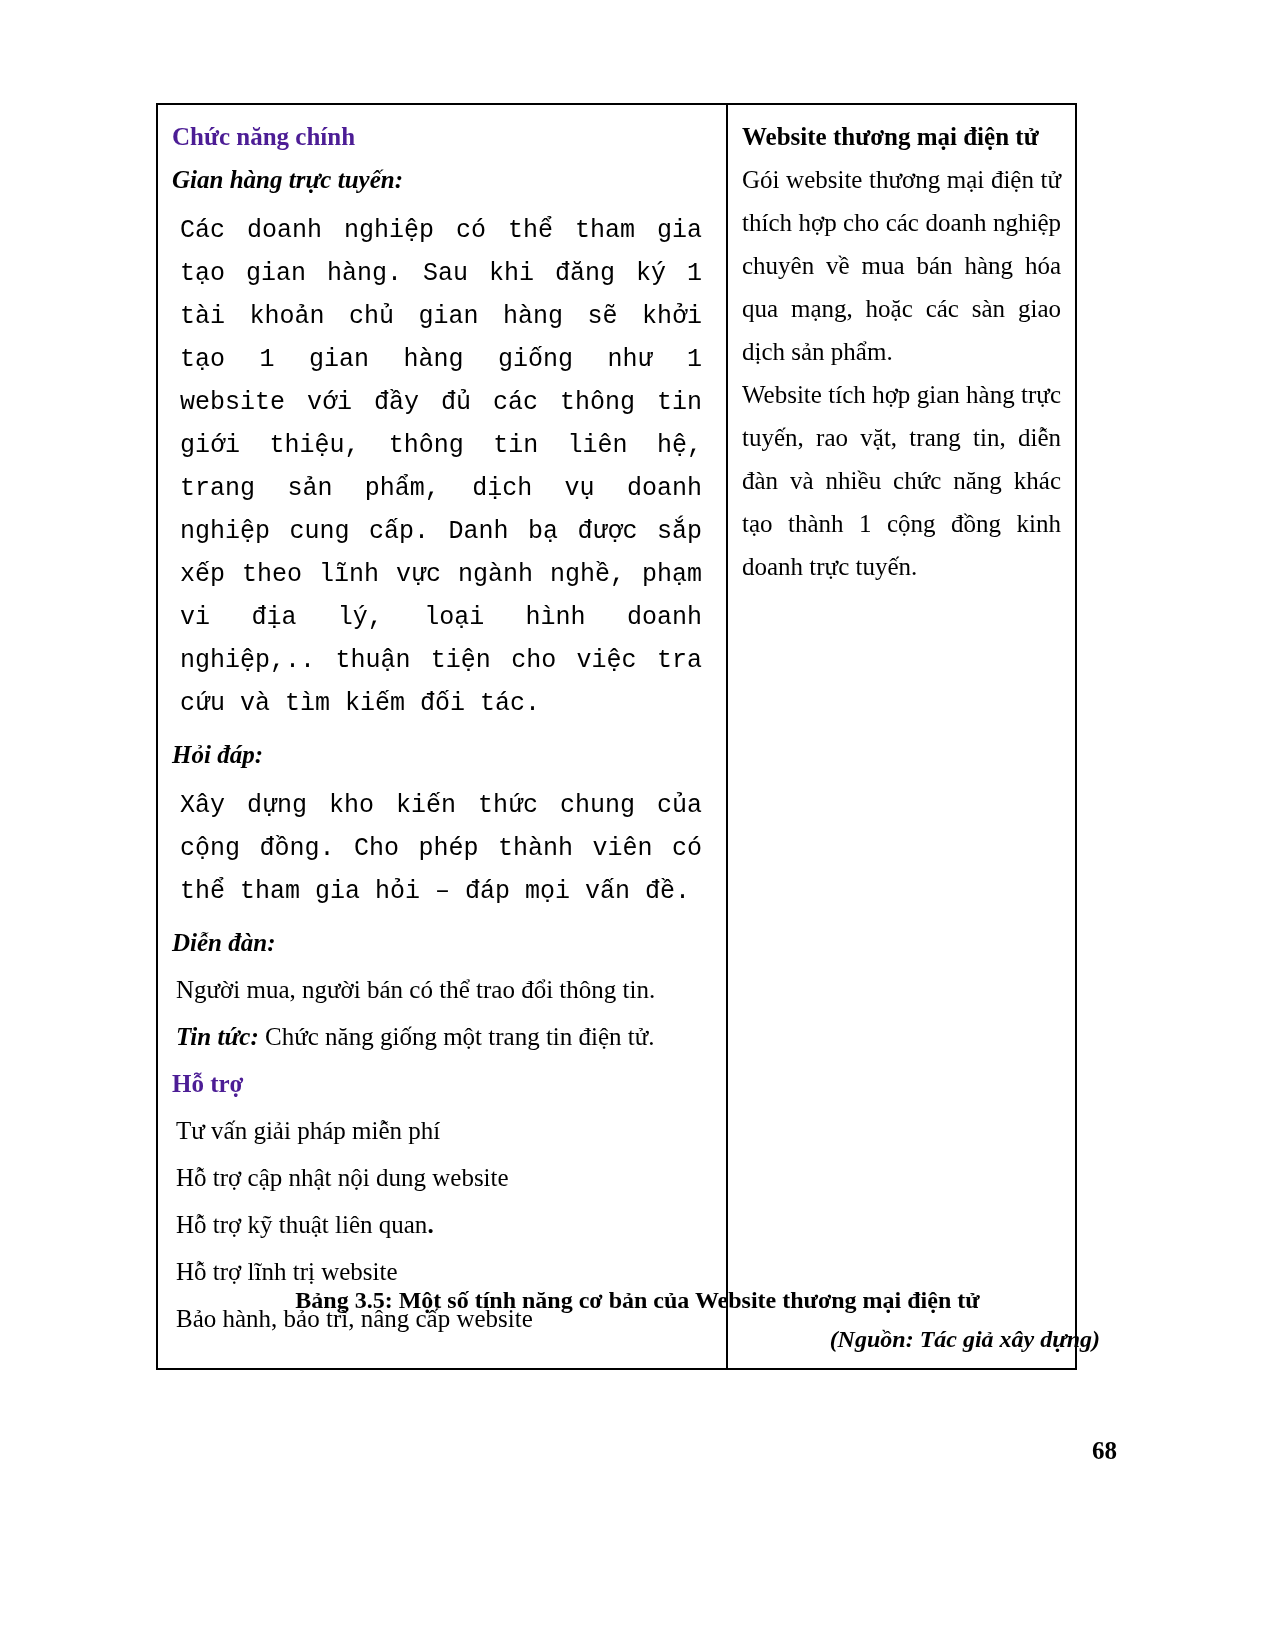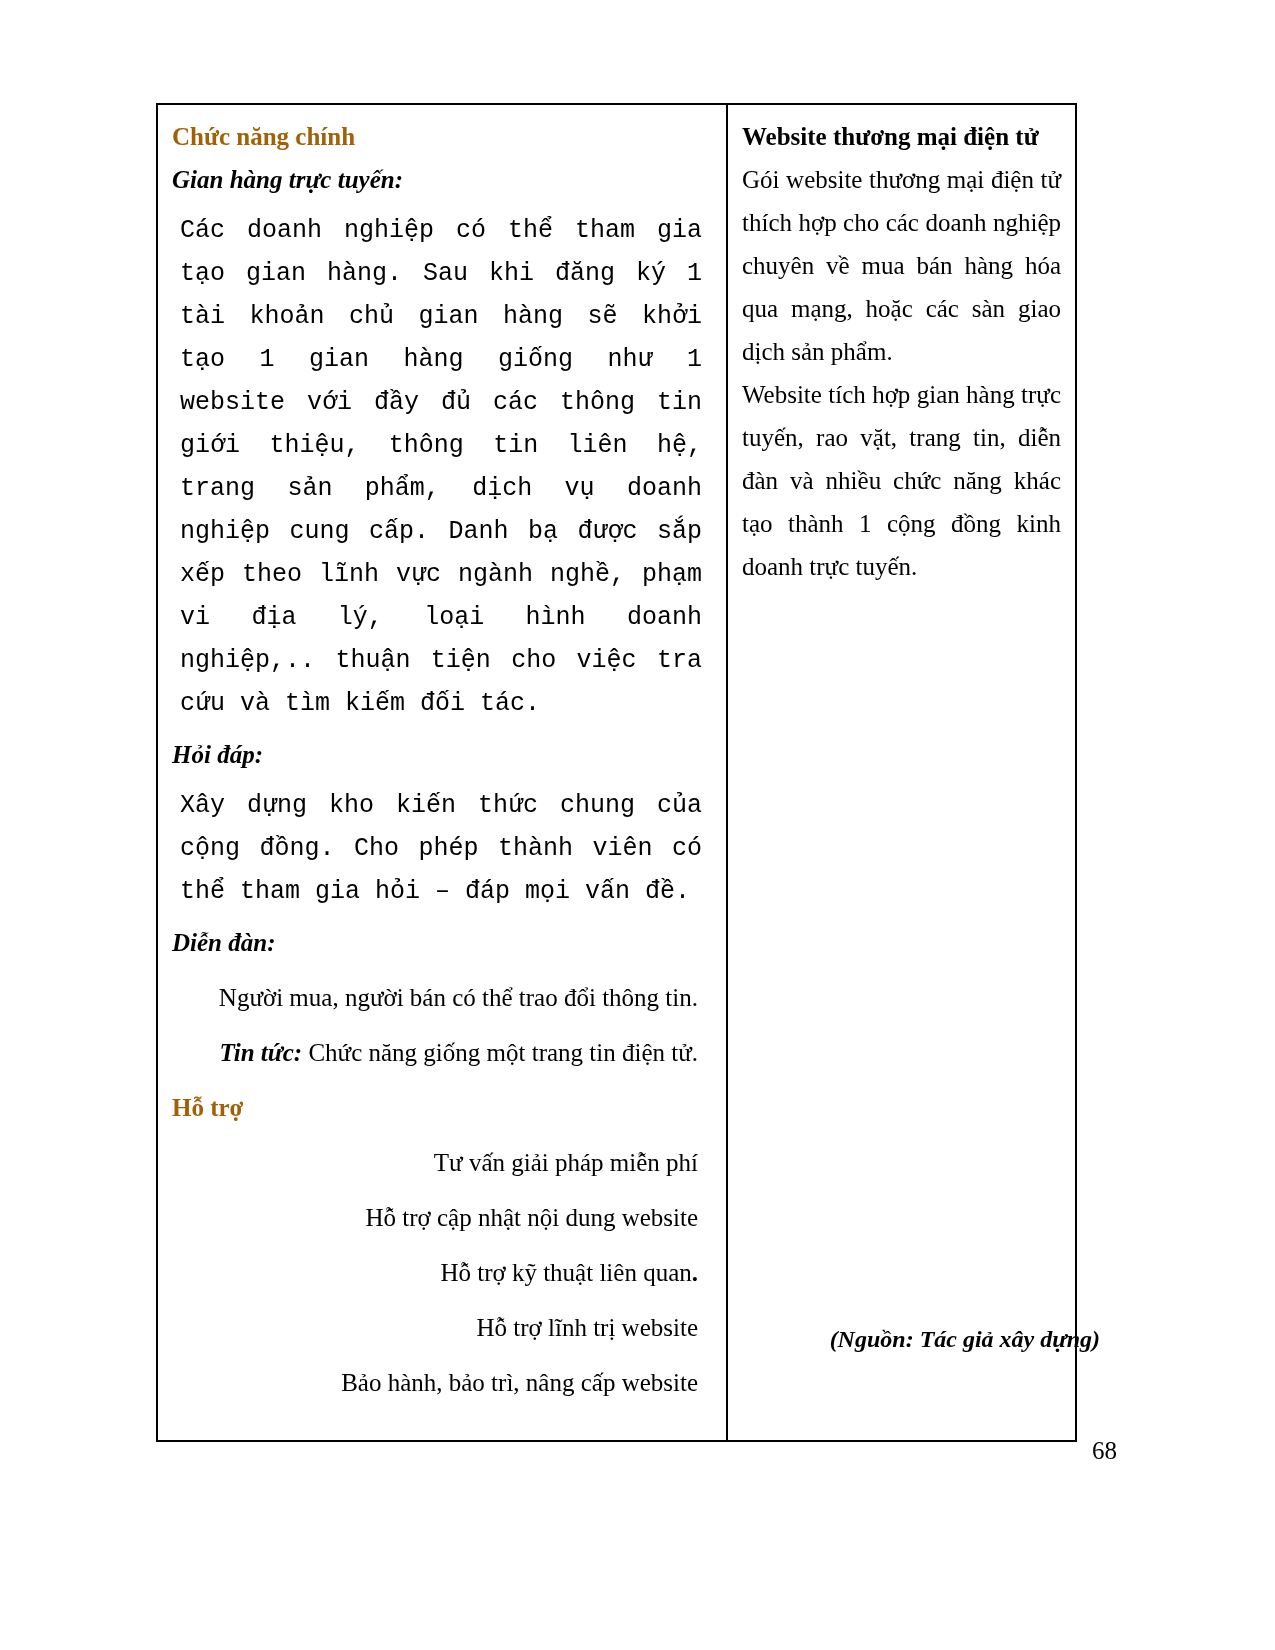--- a/index.html
+++ b/index.html
@@ -64,41 +64,41 @@
     -webkit-hyphens: none;
     hyphens: none;
     font-family: Liberation Mono, monospace;
   }
   .p-left-flow { text-align: justify; }
 
   .section-red {
     font-size: 25px;
     line-height: 43px;
     font-weight: bold;
-    color: #a16207;
+    color: #4c1d95;
     margin: 0;
   }
   .section-bi {
     font-size: 25px;
     line-height: 43px;
     font-weight: bold;
     font-style: italic;
     margin: 0;
   }
   .inline-bi {
     font-weight: bold;
     font-style: italic;
   }
   .bold-dot { font-weight: bold; }
 
   .plain-line {
     font-size: 25px;
     line-height: 43px;
-    margin: 12px;
-    text-align: right;
+    margin: 4px;
+    text-align: left;
   }
 
   .sub-head-bold {
     font-size: 25px;
     line-height: 43px;
     font-weight: bold;
     margin: 0;
     text-align: left;
   }
 
@@ -130,21 +130,21 @@
     font-weight: bold;
     line-height: 34px;
     margin-left: 12px;
   }
 
   .page-number {
     position: absolute;
     right: 158px;
     top: 1437px;
     font-size: 25px;
-    font-weight: normal;
+    font-weight: bold;
   }
 </style>
 </head>
 <body>
 
 <div class="page">
 
   <table class="feature-table">
     <colgroup>
       <col class="col-left">
@@ -190,17 +190,18 @@
 
           <p class="p-right">Gói website thương mại điện tử thích hợp cho các doanh nghiệp chuyên về mua bán hàng hóa qua mạng, hoặc các sàn giao dịch sản phẩm.</p>
 
           <p class="p-right">Website tích hợp gian hàng trực tuyến, rao vặt, trang tin, diễn đàn và nhiều chức năng khác tạo thành 1 cộng đồng kinh doanh trực tuyến.</p>
 
         </td>
       </tr>
     </tbody>
   </table>
 
+  <div class="caption">Bảng 3.5: Một số tính năng cơ bản của Website thương mại điện tử</div>
   <div class="source">(Nguồn: Tác giả xây dựng)</div>
 
   <div class="page-number">68</div>
 
 </div>
 
 </body></html>

